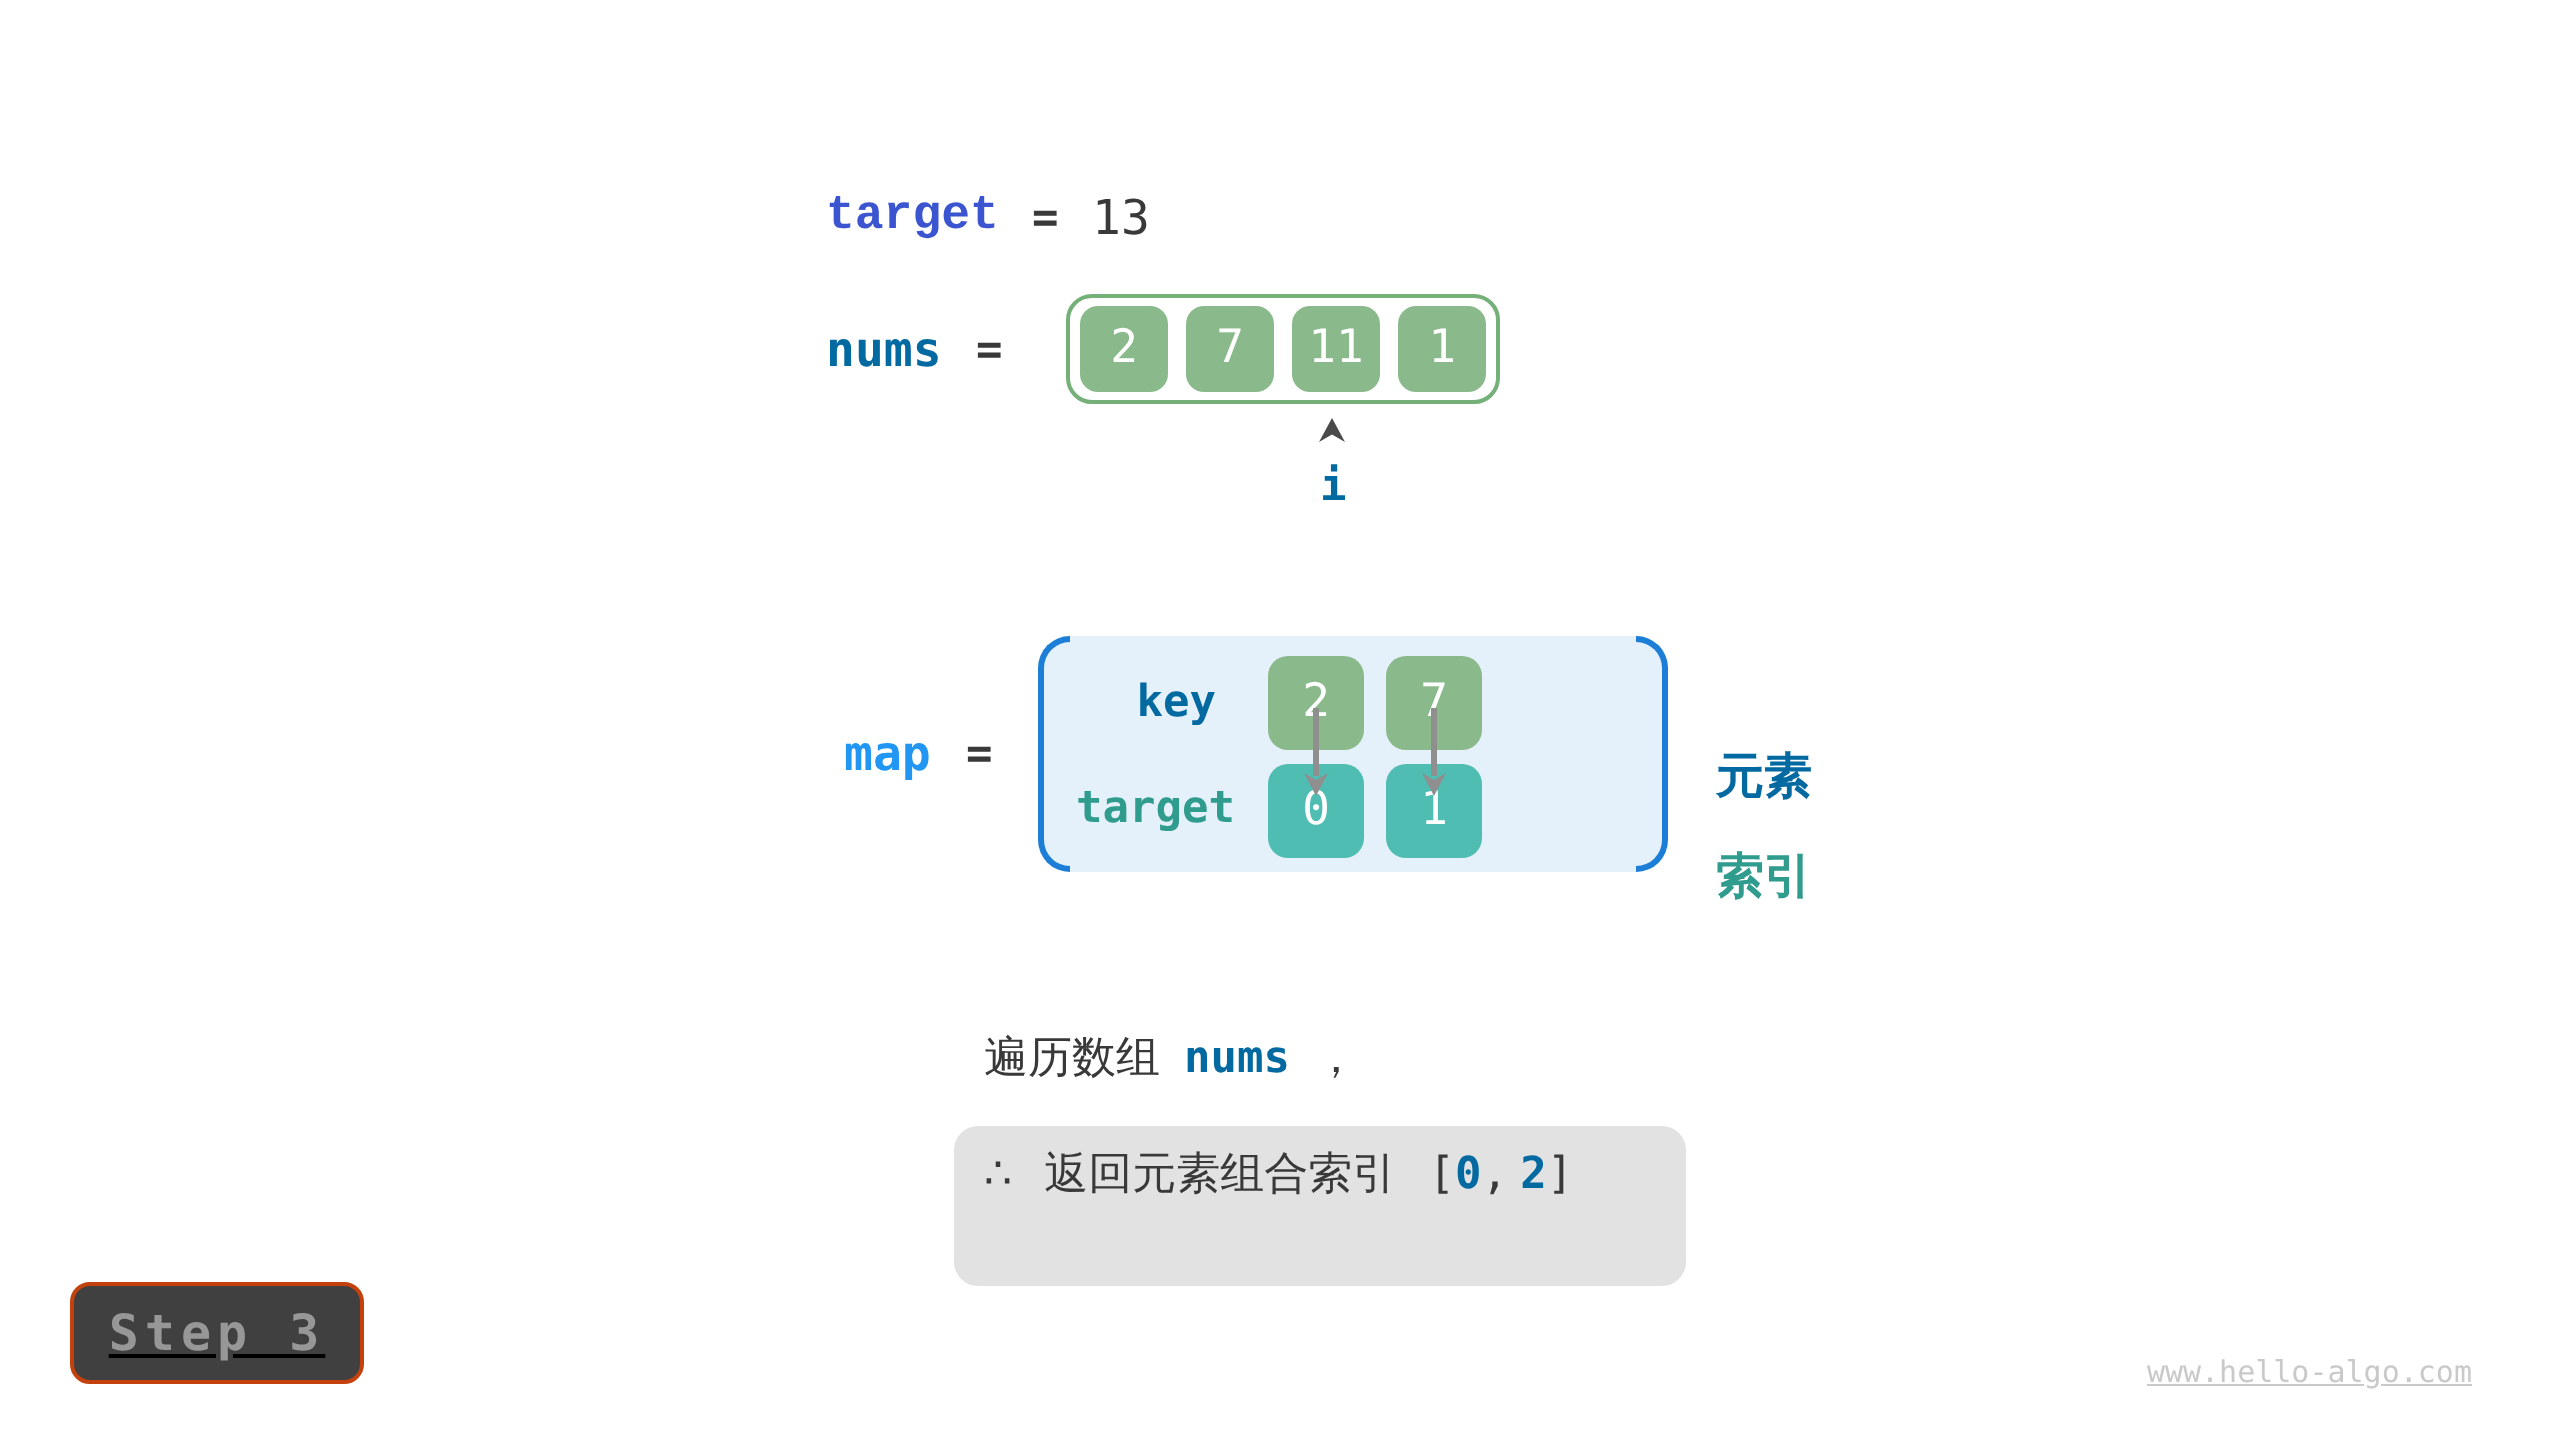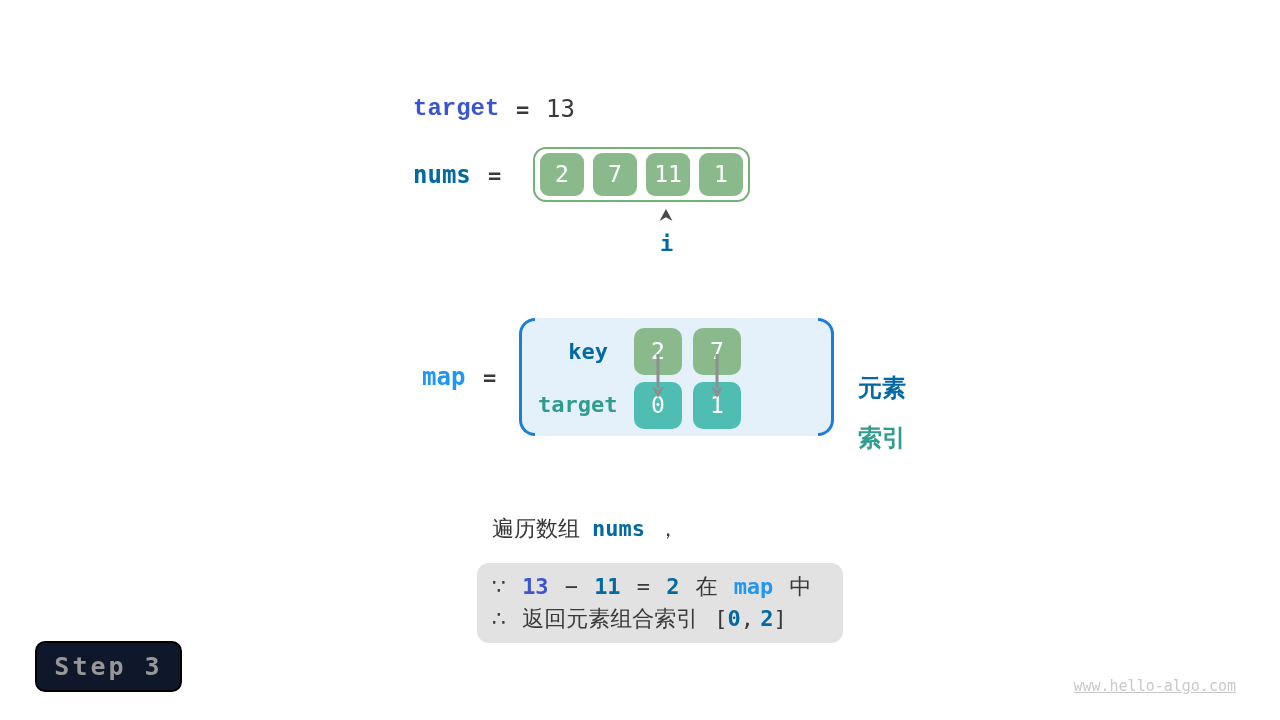--- a/index.html
+++ b/index.html
@@ -44,22 +44,22 @@
 
   
   .caption { left:492px; top:514px; font-size:22px; display:flex; align-items:baseline;justify-content:flex-end; }
   .concl-box { left:477px; top:563px; width:366px; height:80px;
                background:#e2e2e2; border-radius:12px; padding:8px 15px; }
   .concl-line { font-size:22px; line-height:32px; white-space:nowrap; }
   .concl-line .sp { display:inline-block; width:10px; }
 
   
   .step-box { left:35px; top:641px; width:147px; height:51px;
-              border:2px solid #000000; border-radius:10px; background:#0f172a;
-              display:flex; align-items:center; justify-content:center; }
+              border:2px solid #c2410c; border-radius:10px; background:#404040;
+              display:flex; align-items:center; justify-content:center;text-decoration:underline; }
   .step-text { font-size:25px; font-weight:bold; color:#979797; letter-spacing:3px; }
 
   .watermark { right:44px; top:677px; font-size:15px; color:#c9c9c9;text-decoration:underline; }
 
   .pointer-i { font-size:22px; }
 </style>
 </head>
 <body>
 
 <div class="stage">
@@ -111,31 +111,20 @@
   <span class="abs cjk row-annot teal" style="left:858px; top:390px;">索引</span>
 
   <div class="abs caption">
     <span class="cjk dark">遍历数组</span>
     <span class="mono green" style="margin:0 12px;">nums</span>
     <span class="cjk dark">，</span>
   </div>
 
   <div class="abs concl-box">
     <div class="concl-line">
-      <span class="cjk dark">∵</span><span class="sp"></span>
-      <span class="mono indigo">13</span><span class="sp"></span>
-      <span class="mono dark">−</span><span class="sp"></span>
-      <span class="mono green">11</span><span class="sp"></span>
-      <span class="mono dark">=</span><span class="sp"></span>
-      <span class="mono green">2</span><span class="sp"></span>
-      <span class="cjk dark">在</span><span class="sp"></span>
-      <span class="mono blue">map</span><span class="sp"></span>
-      <span class="cjk dark">中</span>
-    </div>
-    <div class="concl-line">
       <span class="cjk dark">∴</span><span class="sp"></span>
       <span class="cjk dark">返回元素组合索引</span><span class="sp"></span>
       <span class="mono dark">[</span><span class="mono green">0</span><span class="mono dark">,</span>&nbsp;<span class="mono green">2</span><span class="mono dark">]</span>
     </div>
   </div>
 
   <div class="abs step-box">
     <span class="mono step-text">Step 3</span>
   </div>
 

